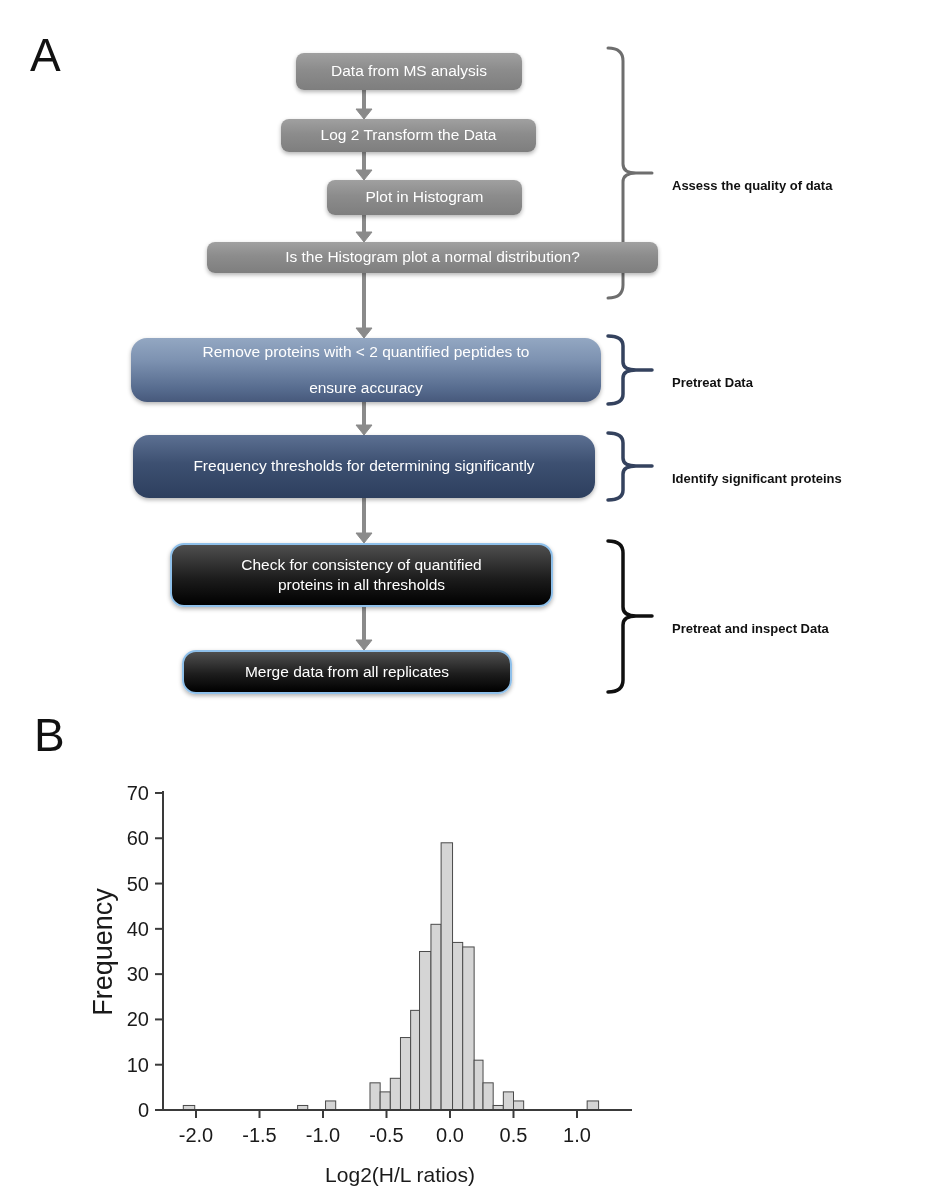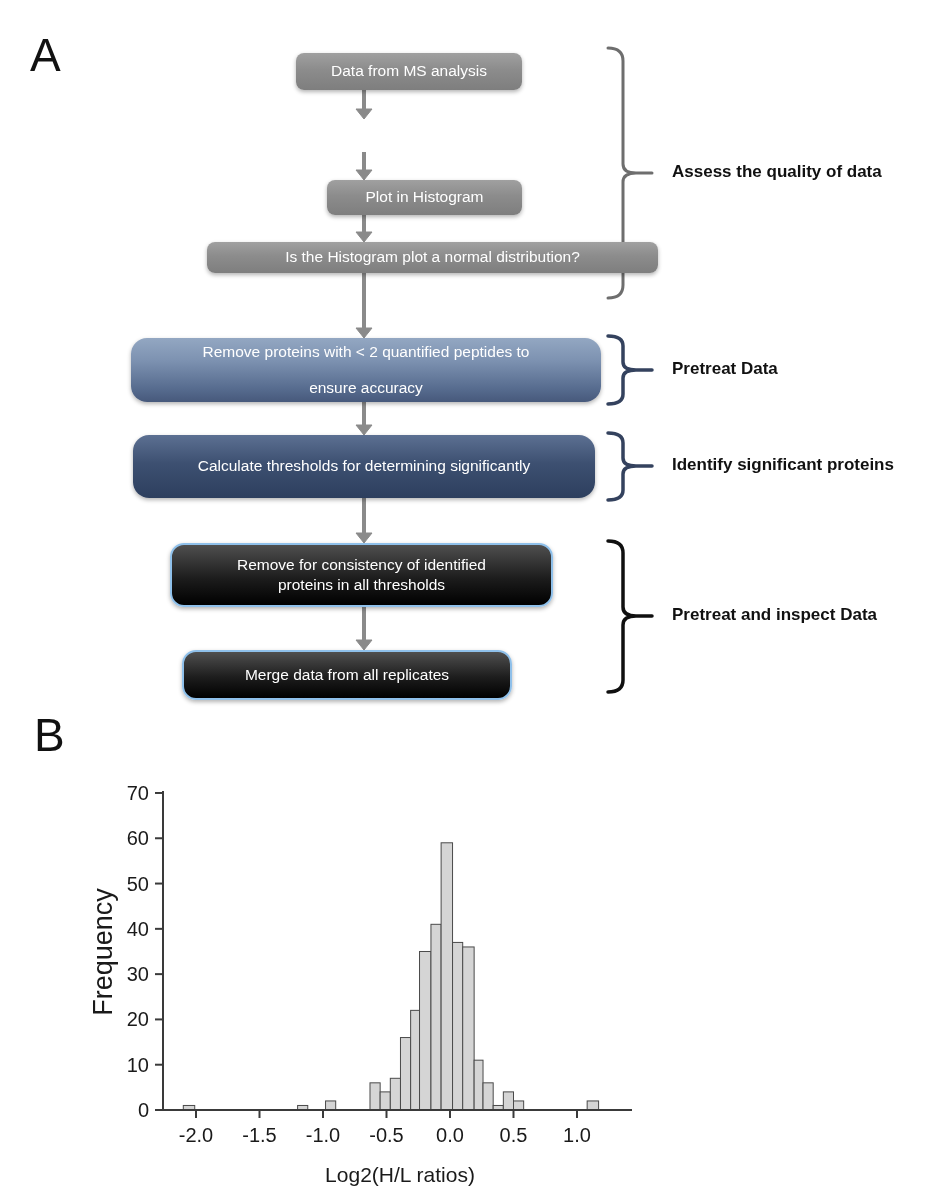--- a/index.html
+++ b/index.html
@@ -30,21 +30,21 @@
     background:linear-gradient(180deg,#5c7092 0%,#3d5071 45%,#2d3f5e 100%);
     border-radius:16px;
   }
   .blackbox{
     background:linear-gradient(180deg,#4f4f4f 0%,#1d1d1d 55%,#000000 100%);
     border:2px solid #8fc0ea;
     border-radius:14px;
     box-sizing:border-box;
   }
   .stage-label{
-    position:absolute;left:672px;font-size:17px;font-weight:700;color:#111;white-space:nowrap;
+    position:absolute;left:672px;font-size:13px;font-weight:700;color:#111;white-space:nowrap;margin-top:16px;
   }
   svg{position:absolute;left:0;}
   svg text{font-family:"Liberation Sans", sans-serif;fill:#1a1a1a;}
 </style>
 </head>
 <body>
 
 <div id="stage">
 
   <div class="panel-label" style="left:30px;top:32px;">A</div>
@@ -71,44 +71,47 @@
       <path stroke="#34425e" stroke-width="3.5" d="M 608,336 Q 623,336 623,346 L 623,362 Q 623,370 636,370 Q 623,370 623,378 L 623,394 Q 623,404 608,404 M 636,370 L 652,370"></path>
       <path stroke="#34425e" stroke-width="3.5" d="M 608,433 Q 623,433 623,443 L 623,458 Q 623,466 636,466 Q 623,466 623,474 L 623,490 Q 623,500 608,500 M 636,466 L 652,466"></path>
       <path stroke="#101010" stroke-width="3.5" d="M 608,541 Q 623,541 623,553 L 623,607 Q 623,616 636,616 Q 623,616 623,625 L 623,680 Q 623,692 608,692 M 636,616 L 652,616"></path>
     </g>
   </svg>
 
   <div class="fc-box gray" style="left:252px;top:53px;width:226px;height:37px;">
     <span>Data from MS analysis</span>
   </div>
 
+  <div class="fc-box gray" style="left:237px;top:119px;width:255px;height:33px;">
+    <span>Log 2 Transform the Data</span>
+  </div>
 
   <div class="fc-box gray" style="left:283px;top:180px;width:195px;height:35px;">
     <span>Plot in Histogram</span>
   </div>
 
   <div class="fc-box gray" style="left:163px;top:242px;width:451px;height:31px;">
     <span>Is the Histogram plot a normal distribution?</span>
   </div>
 
   <div class="fc-box steel" style="left:131px;top:338px;width:470px;height:64px;">
     <span>Remove proteins with &lt; 2 quantified peptides to</span>
     <span>ensure accuracy</span>
   </div>
 
   <div class="fc-box slate" style="left:133px;top:435px;width:462px;height:63px;">
-    <span>Calculate thresholds for determining significantly</span>
+    <span>Frequency thresholds for determining significantly</span>
   </div>
 
   <div class="fc-box blackbox" style="left:170px;top:543px;width:383px;height:64px;">
-    <span>Remove for consistency of identified</span>
+    <span>Check for consistency of quantified</span>
     <span>proteins in all thresholds</span>
   </div>
 
-  <div class="fc-box blackbox" style="left:182px;top:650px;width:330px;height:50px;">
+  <div class="fc-box blackbox" style="left:182px;top:650px;width:330px;height:44px;">
     <span>Merge data from all replicates</span>
   </div>
 
   <div class="stage-label" style="top:162px;">Assess the quality of data</div>
   <div class="stage-label" style="top:359px;">Pretreat Data</div>
   <div class="stage-label" style="top:455px;text-align:center;">Identify significant proteins</div>
   <div class="stage-label" style="top:605px;">Pretreat and inspect Data</div>
 
   <div class="panel-label" style="left:34px;top:712px;">B</div>
 

